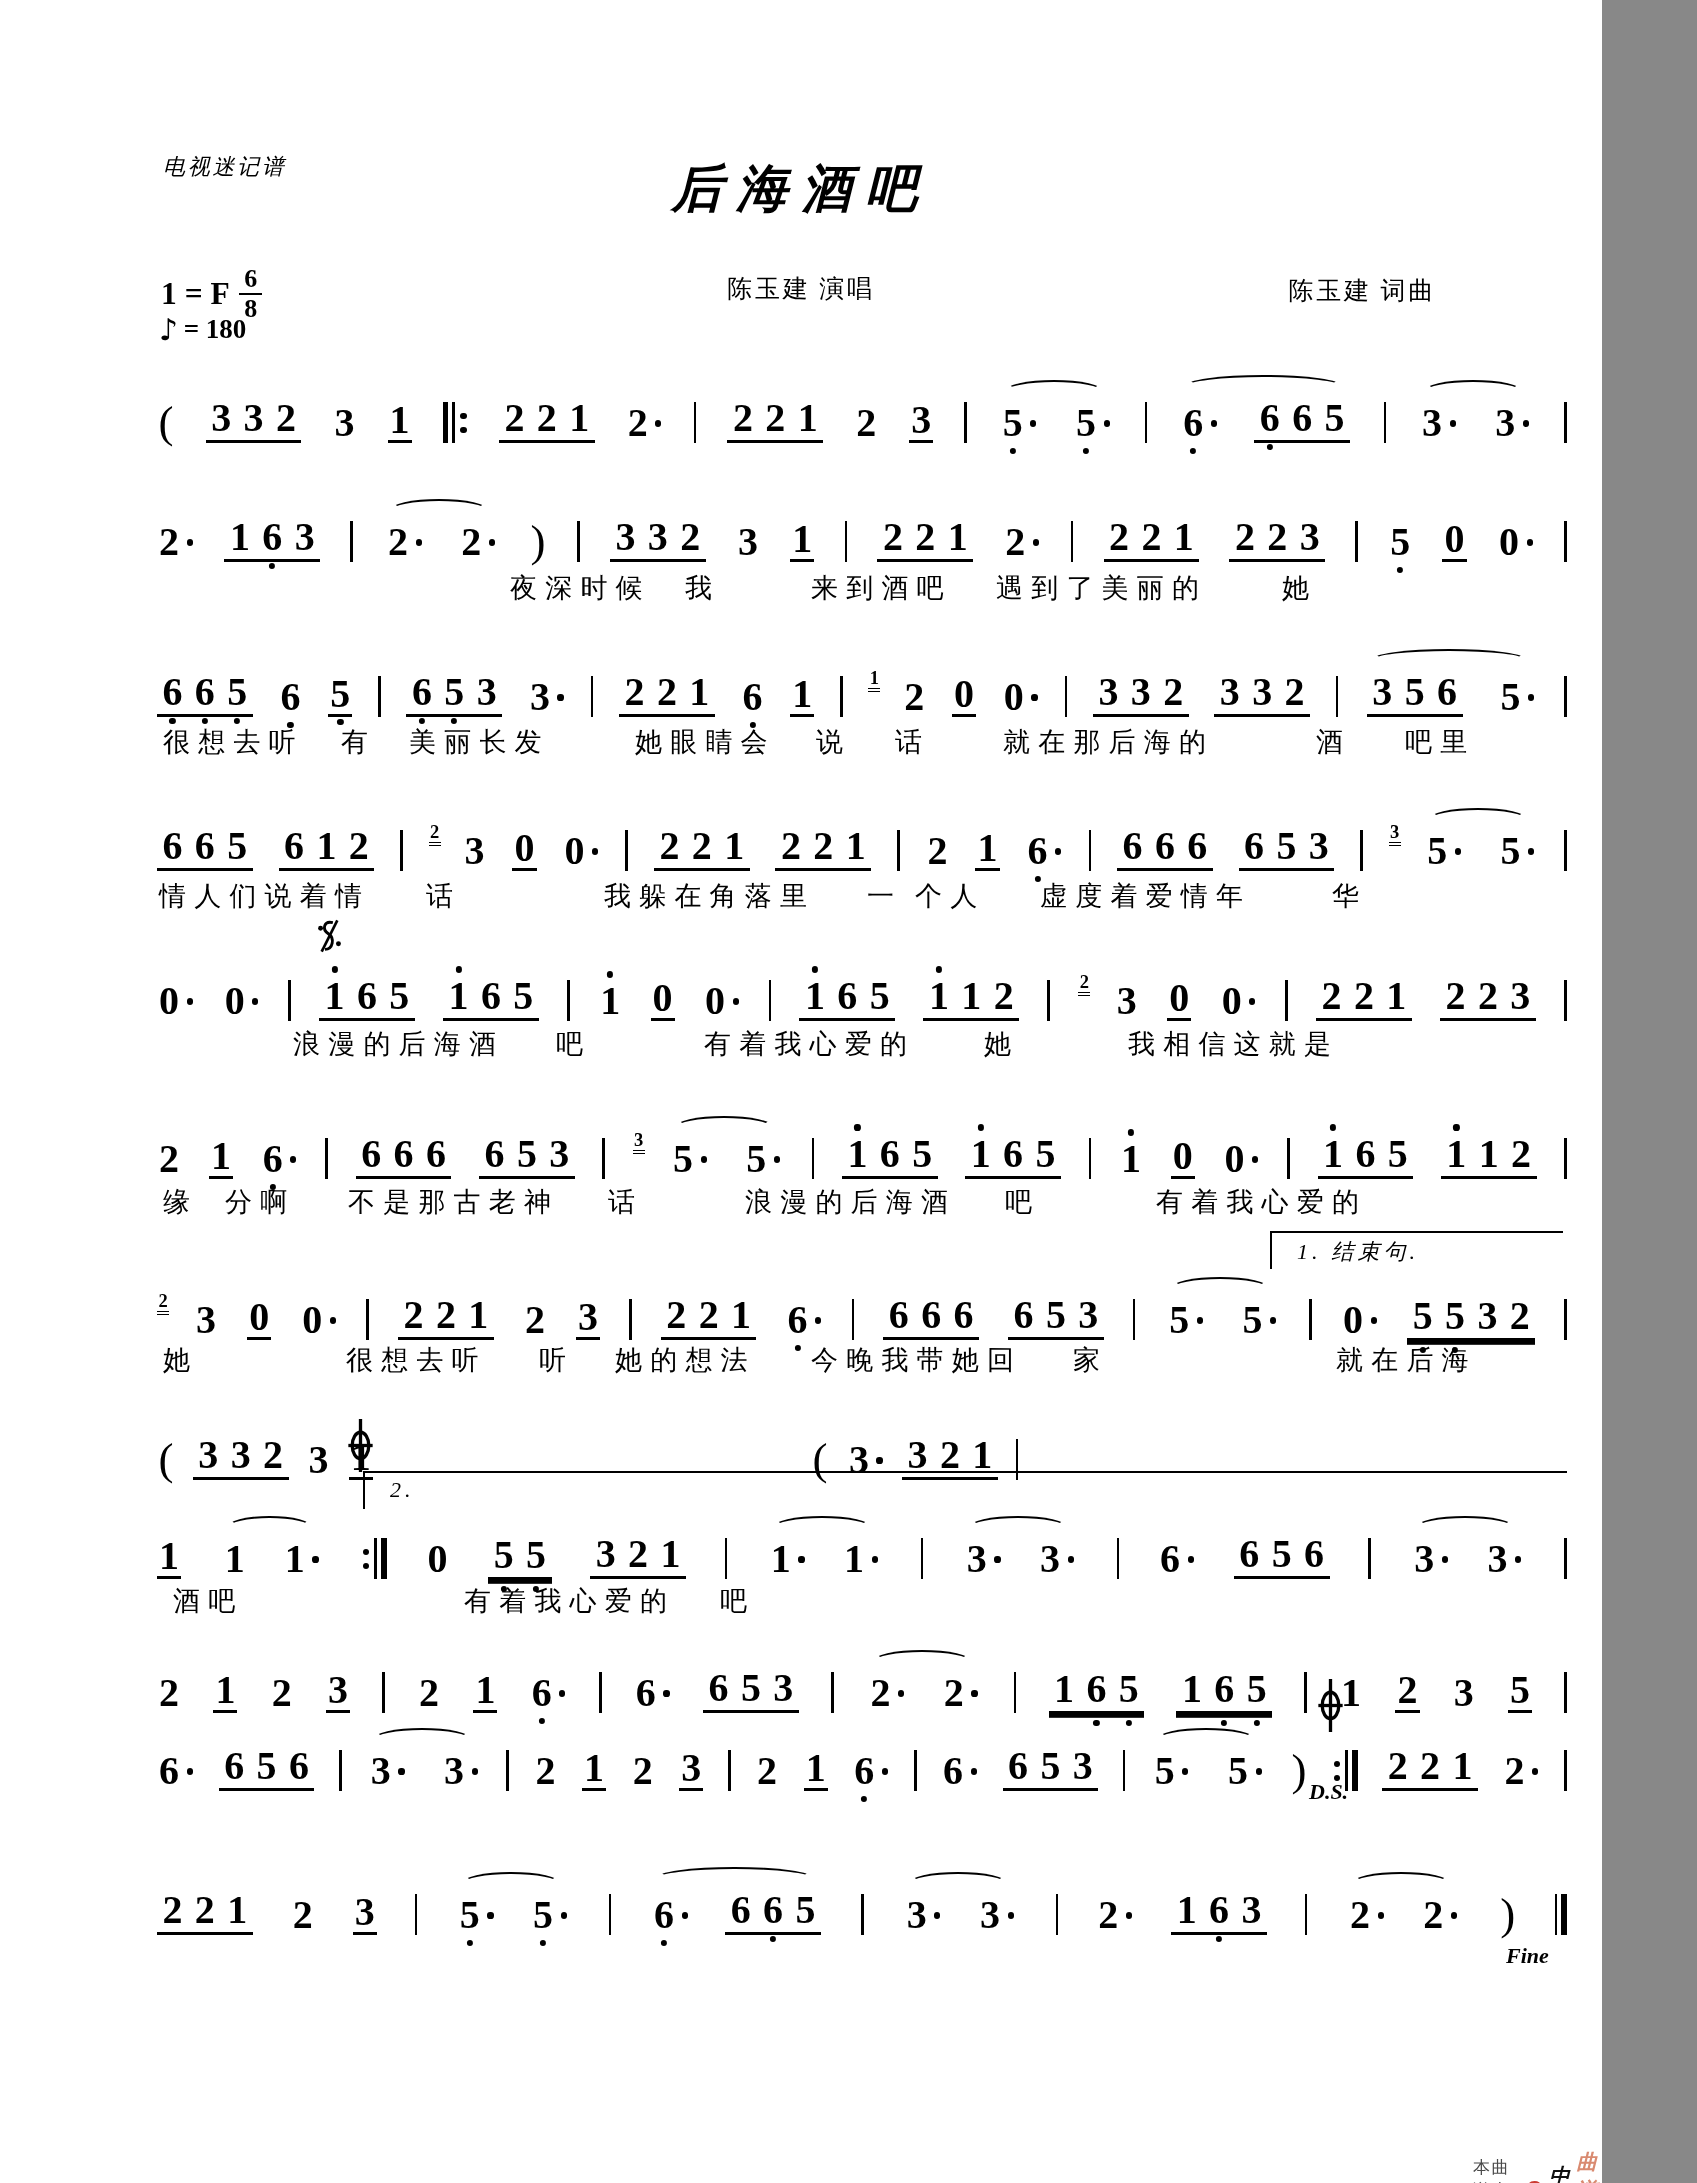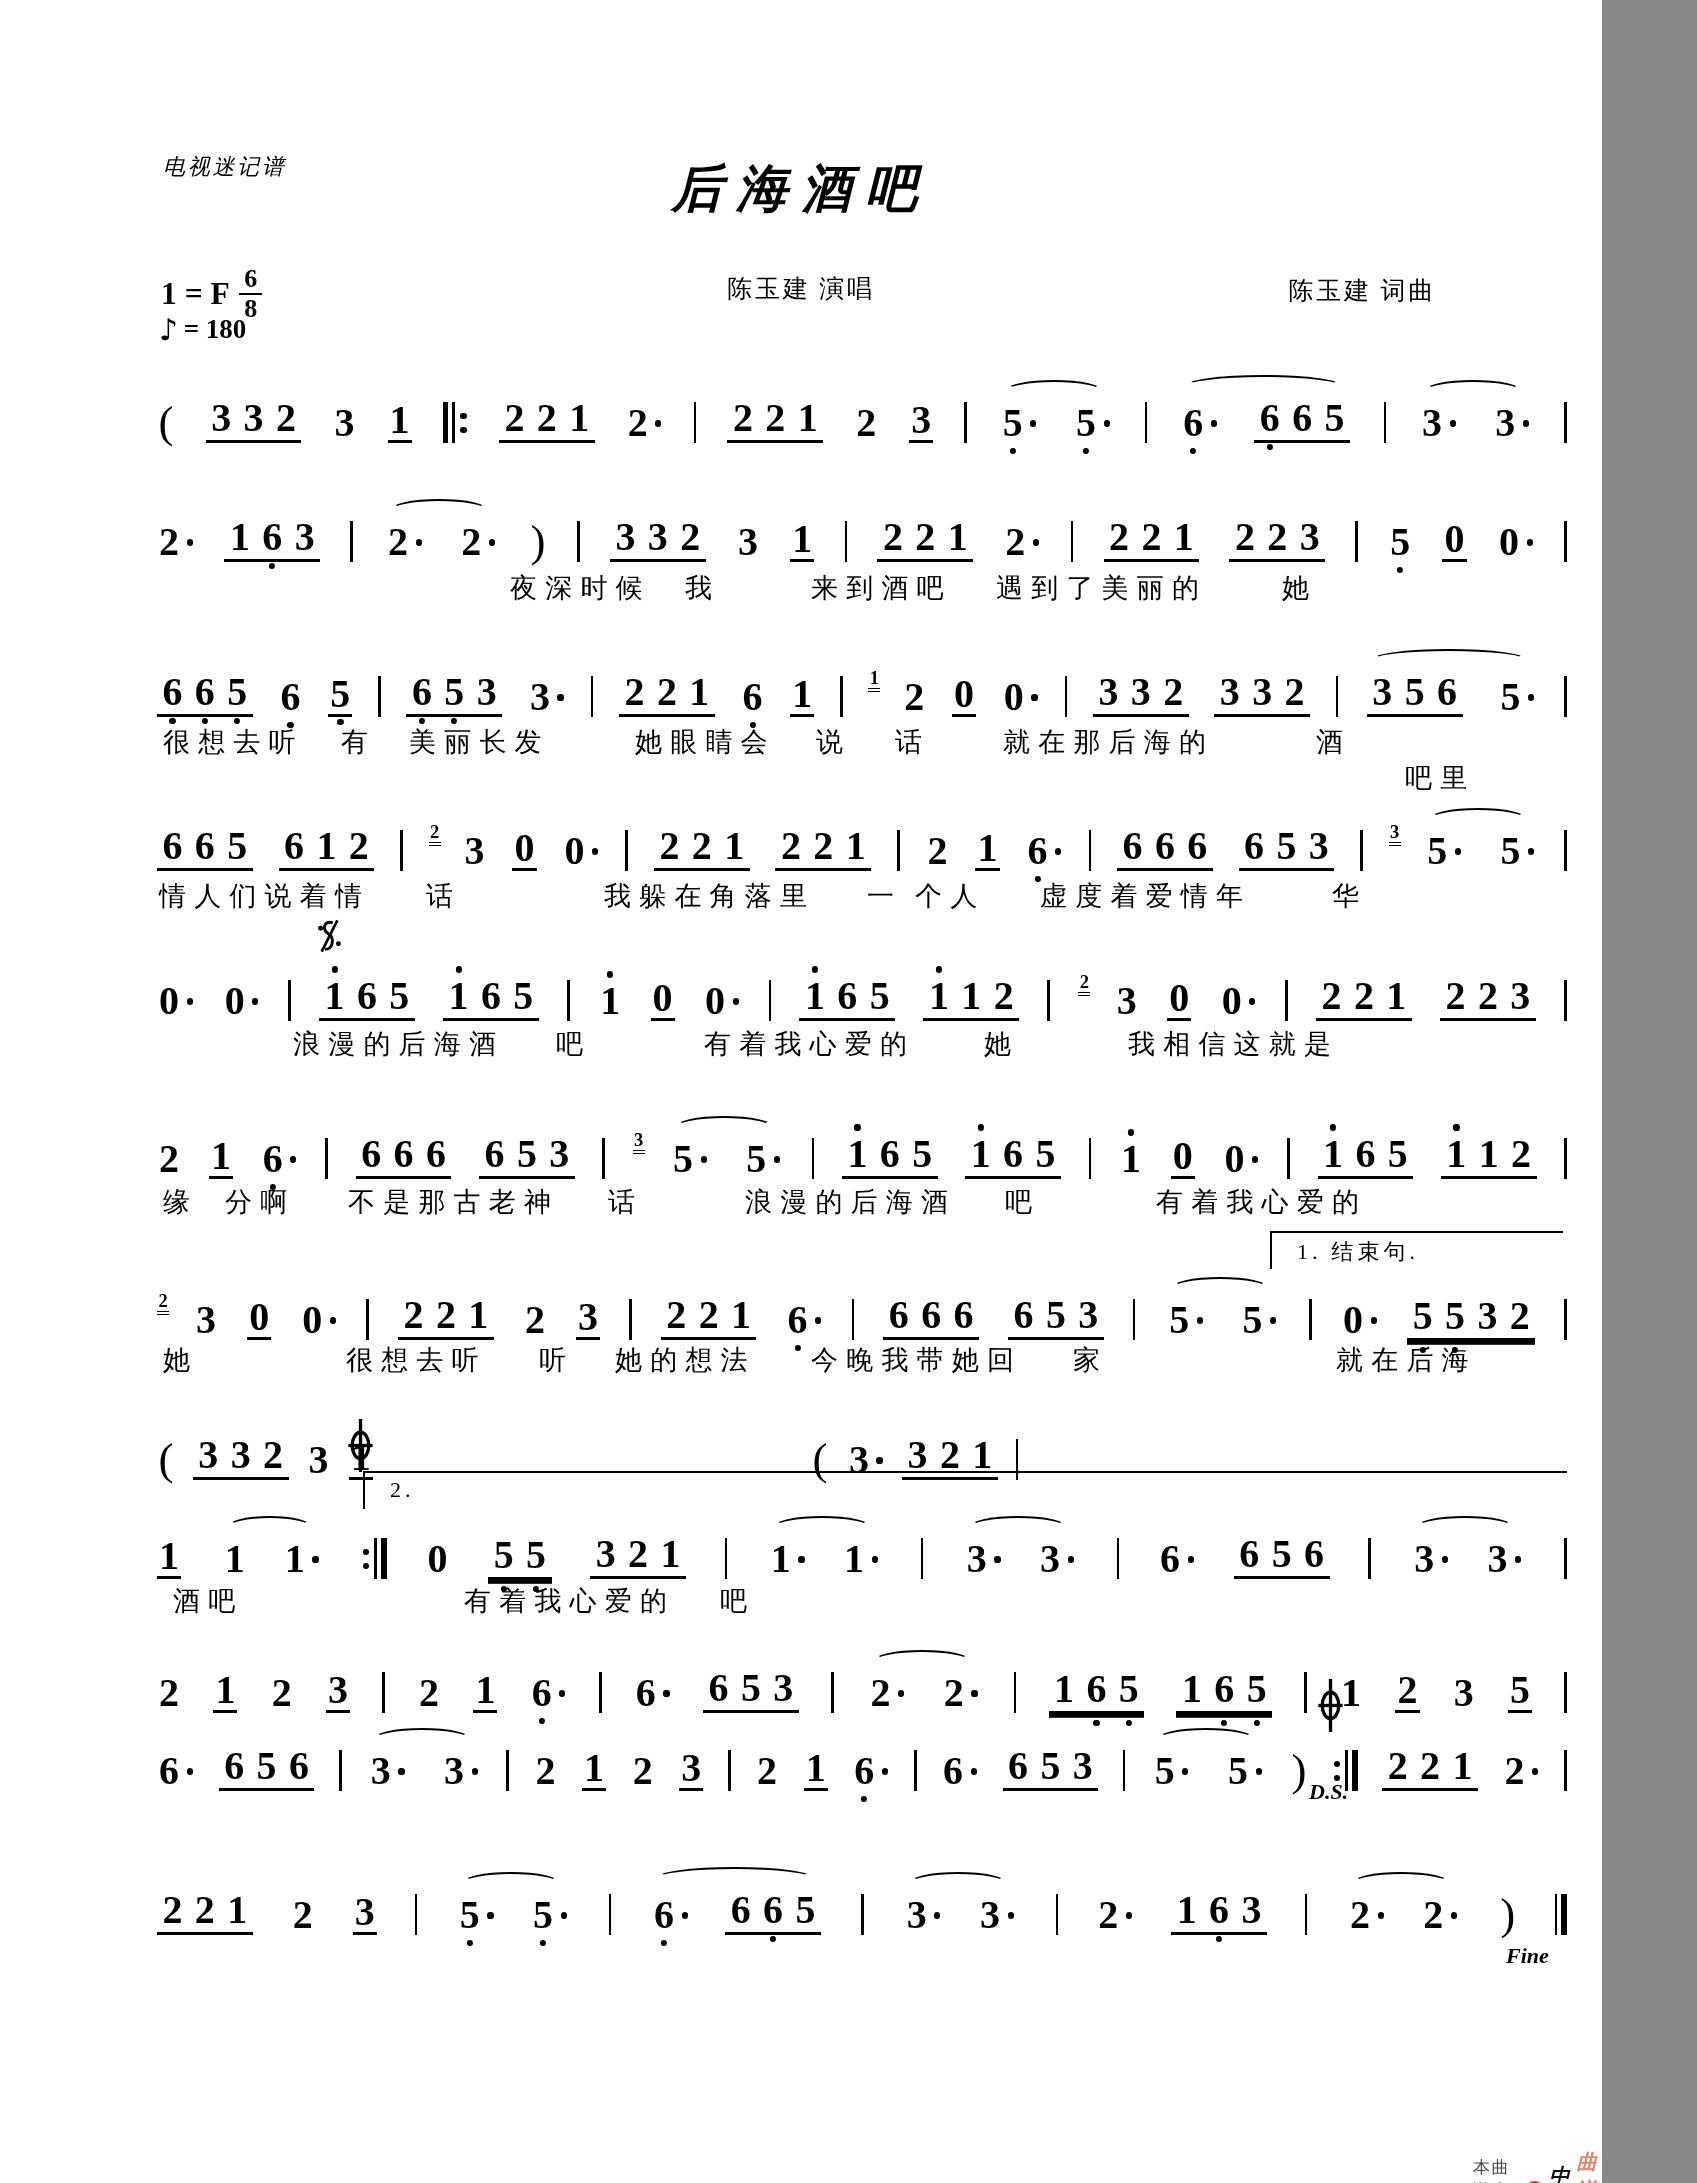--- a/index.html
+++ b/index.html
@@ -46,21 +46,21 @@
   .rdots i{width:6.2px;height:6.2px;border-radius:50%;background:#000;}
   .paren{font-size:45px;line-height:42px;font-weight:400;padding:0 1.4px;}
   .grace{display:inline-flex;margin:0 -4.1px 25px 0;}
   .grace .gd{font-size:18.5px;font-weight:700;border-bottom:4.8px double #000;line-height:1.05;padding:0 1.4px;}
 
   
   .lseg{position:absolute;font-size:27px;letter-spacing:8.2px;white-space:nowrap;font-family:"Liberation Serif",serif;}
 
   
   .volta{position:absolute;border-top:2.7px solid #000;border-left:2.7px solid #000;height:36px;}
-  .vlabel{position:absolute;left:25px;top:4.1px;font-size:22px;letter-spacing:4.1px;white-space:nowrap;}
+  .vlabel{position:absolute;left:25px;top:4.1px;font-size:22px;font-style:italic;letter-spacing:4.1px;white-space:nowrap;}
   .dirtext{position:absolute;font-size:22px;font-weight:700;font-style:italic;font-family:"Liberation Serif",serif;}
   svg.mark{position:absolute;}
 
   
   .wm{position:absolute;display:flex;align-items:center;gap:6.8px;}
   .wm .pre{font-size:17px;color:#4a4a4a;letter-spacing:1.4px;}
   .wm .logoc{font-size:23px;font-weight:700;font-family:"Liberation Sans",sans-serif;position:relative;line-height:1;}
   .wm .logoc .lines{position:absolute;right:-2.7px;top:6.2px;font-size:12.3px;letter-spacing:0;}
   .wm .black{font-size:20.5px;font-weight:700;font-style:italic;color:#111;}
   .wm .red{font-size:20.5px;font-weight:700;font-style:italic;}
@@ -405,21 +405,21 @@
         <span class="bl"></span>
       </div>
       <span class="lseg" style="left: 163px; top: 724px;">很想去听</span>
       <span class="lseg" style="left: 341px; top: 724px;">有</span>
       <span class="lseg" style="left: 409px; top: 724px;">美丽长发</span>
       <span class="lseg" style="left: 635px; top: 724px;">她眼睛会</span>
       <span class="lseg" style="left: 816px; top: 724px;">说</span>
       <span class="lseg" style="left: 895px; top: 724px;">话</span>
       <span class="lseg" style="left: 1003px; top: 724px;">就在那后海的</span>
       <span class="lseg" style="left: 1316px; top: 724px;">酒</span>
-      <span class="lseg" style="left: 1405px; top: 724px; margin-top: 36px;">吧里</span>
+      <span class="lseg" style="left: 1405px; top: 724px;">吧里</span>
       <div class="nrow spread" style="left: 157px; top: 822px; width: 1410px;">
         <span class="bg">
           <span class="note">
             <span class="dgw"><span class="dg">6</span></span>
           </span>
           <span class="note">
             <span class="dgw"><span class="dg">6</span></span>
           </span>
           <span class="note">
             <span class="dgw"><span class="dg">5</span></span>

